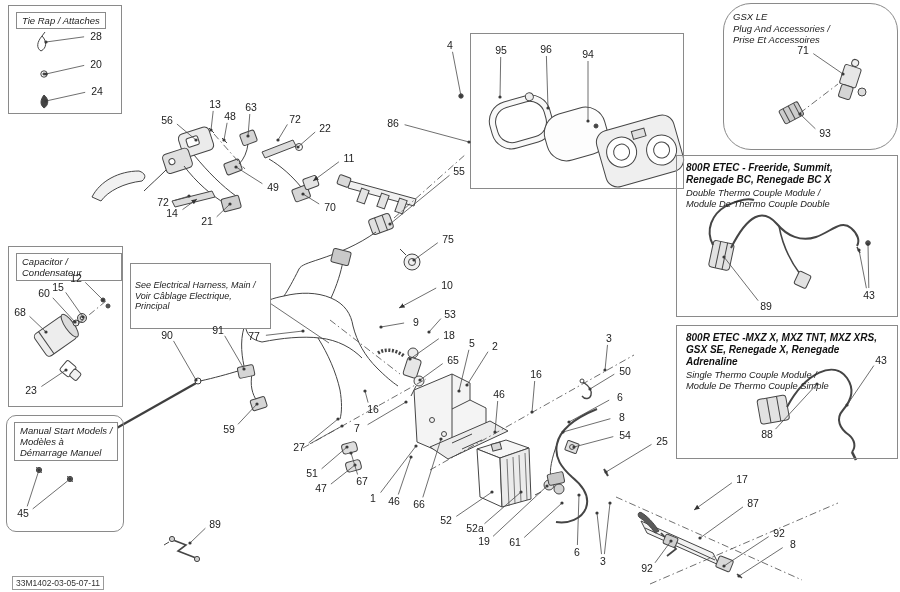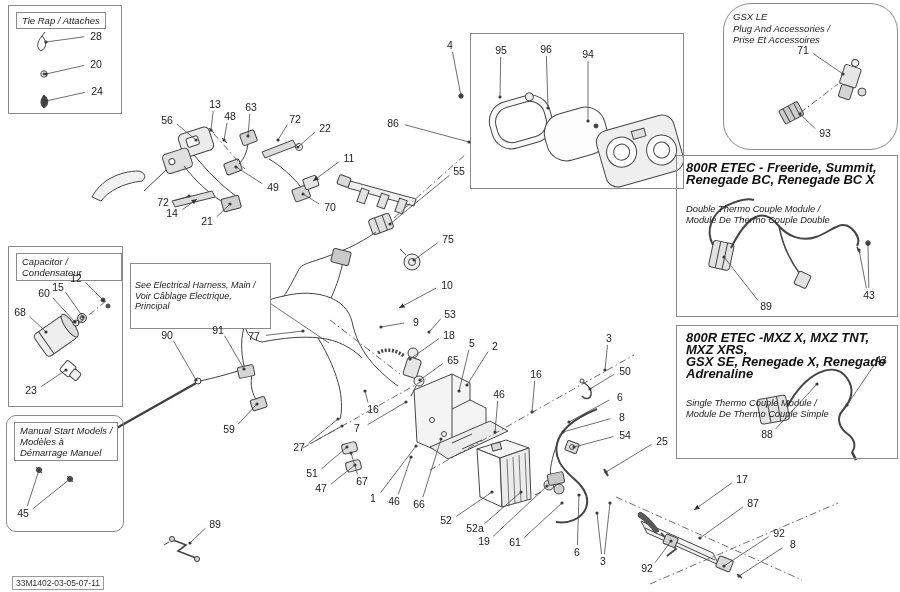--- a/index.html
+++ b/index.html
@@ -5,22 +5,22 @@
   html,body{margin:0;padding:0;background:#fff;}
   .stage{position:relative;width:900px;height:592px;background:#ffffff;overflow:hidden;
          font-family:"Liberation Sans",sans-serif;}
   .stage svg{position:absolute;left:0;top:0;}
   .panel{position:absolute;border:1px solid #8a8a8a;background:transparent;}
   .inner-title{position:absolute;left:7px;top:6px;border:1px solid #8a8a8a;background:#fff;
     padding:2px 5px;font-style:italic;font-size:9.5px;line-height:11px;color:#1c1c1c;white-space:pre-line;}
   .plain-title{position:absolute;left:9px;top:7px;font-style:italic;font-size:9.5px;line-height:11.5px;
     color:#1c1c1c;white-space:pre-line;}
   .panel-head{position:absolute;left:9px;top:6px;width:calc(100% - 16px);}
-  .bold-line{font-weight:bold;font-style:italic;font-size:13px;line-height:12px;color:#111;white-space:pre-line;}
-  .sub-line{font-style:italic;font-size:9.3px;line-height:10.5px;color:#222;white-space:pre-line;margin-top:18px;}
+  .bold-line{font-weight:bold;font-style:italic;font-size:10px;line-height:12px;color:#111;white-space:pre-line;}
+  .sub-line{font-style:italic;font-size:9.3px;line-height:10.5px;color:#222;white-space:pre-line;margin-top:2px;}
   .note-box{position:absolute;border:1px solid #8a8a8a;background:#fff;font-style:italic;font-size:9px;
     line-height:10.5px;padding:16px 4px;color:#1c1c1c;white-space:pre-line;}
   .watermark{position:absolute;border:1px solid #9a9a9a;font-size:8.5px;padding:1px 3px;color:#333;background:#fff;}
   .leader{stroke:#4a4a4a;stroke-width:.8;fill:none;}
   .leader-dot{fill:#3a3a3a;}
   .callout-num{font-family:"Liberation Sans",sans-serif;font-size:10.5px;fill:#1c1c1c;text-anchor:middle;}
   .dashdot line{stroke:#4a4a4a;stroke-width:.8;stroke-dasharray:7 3 1.5 3;}
 </style>
 </head>
 <body>

